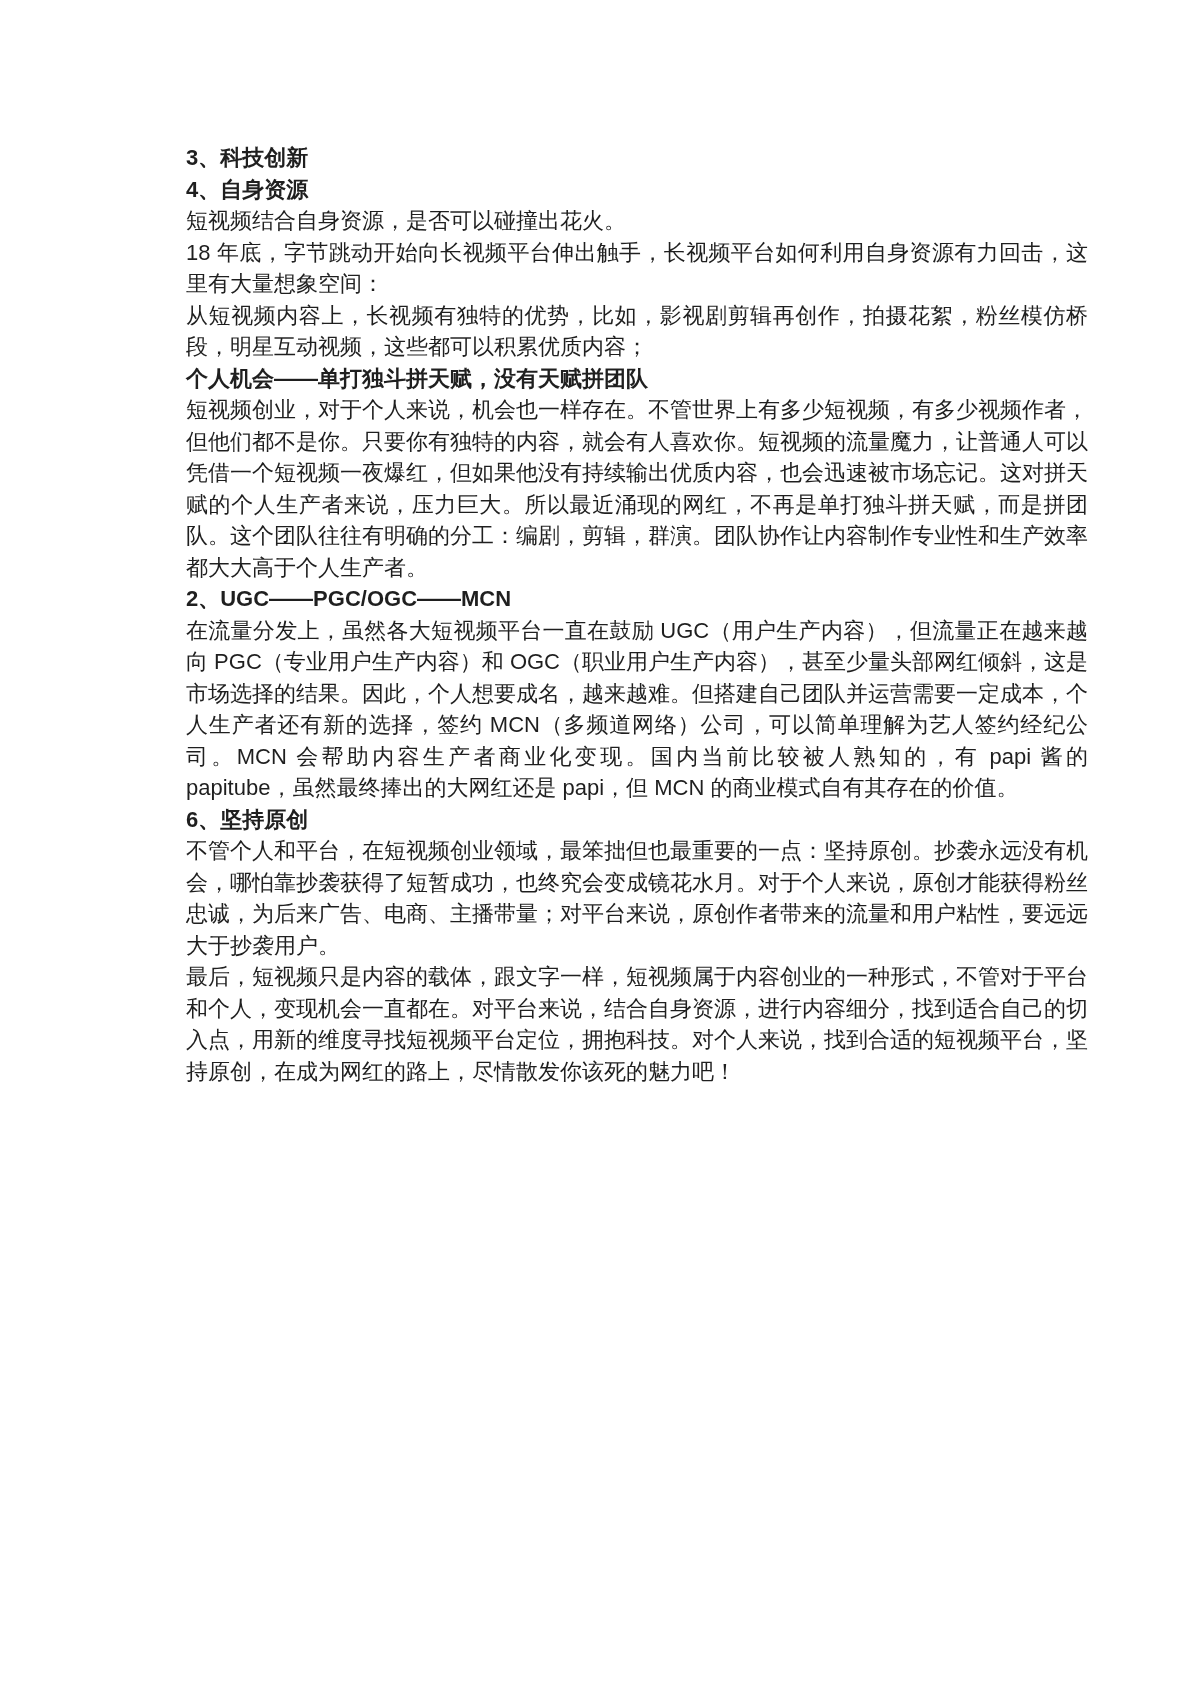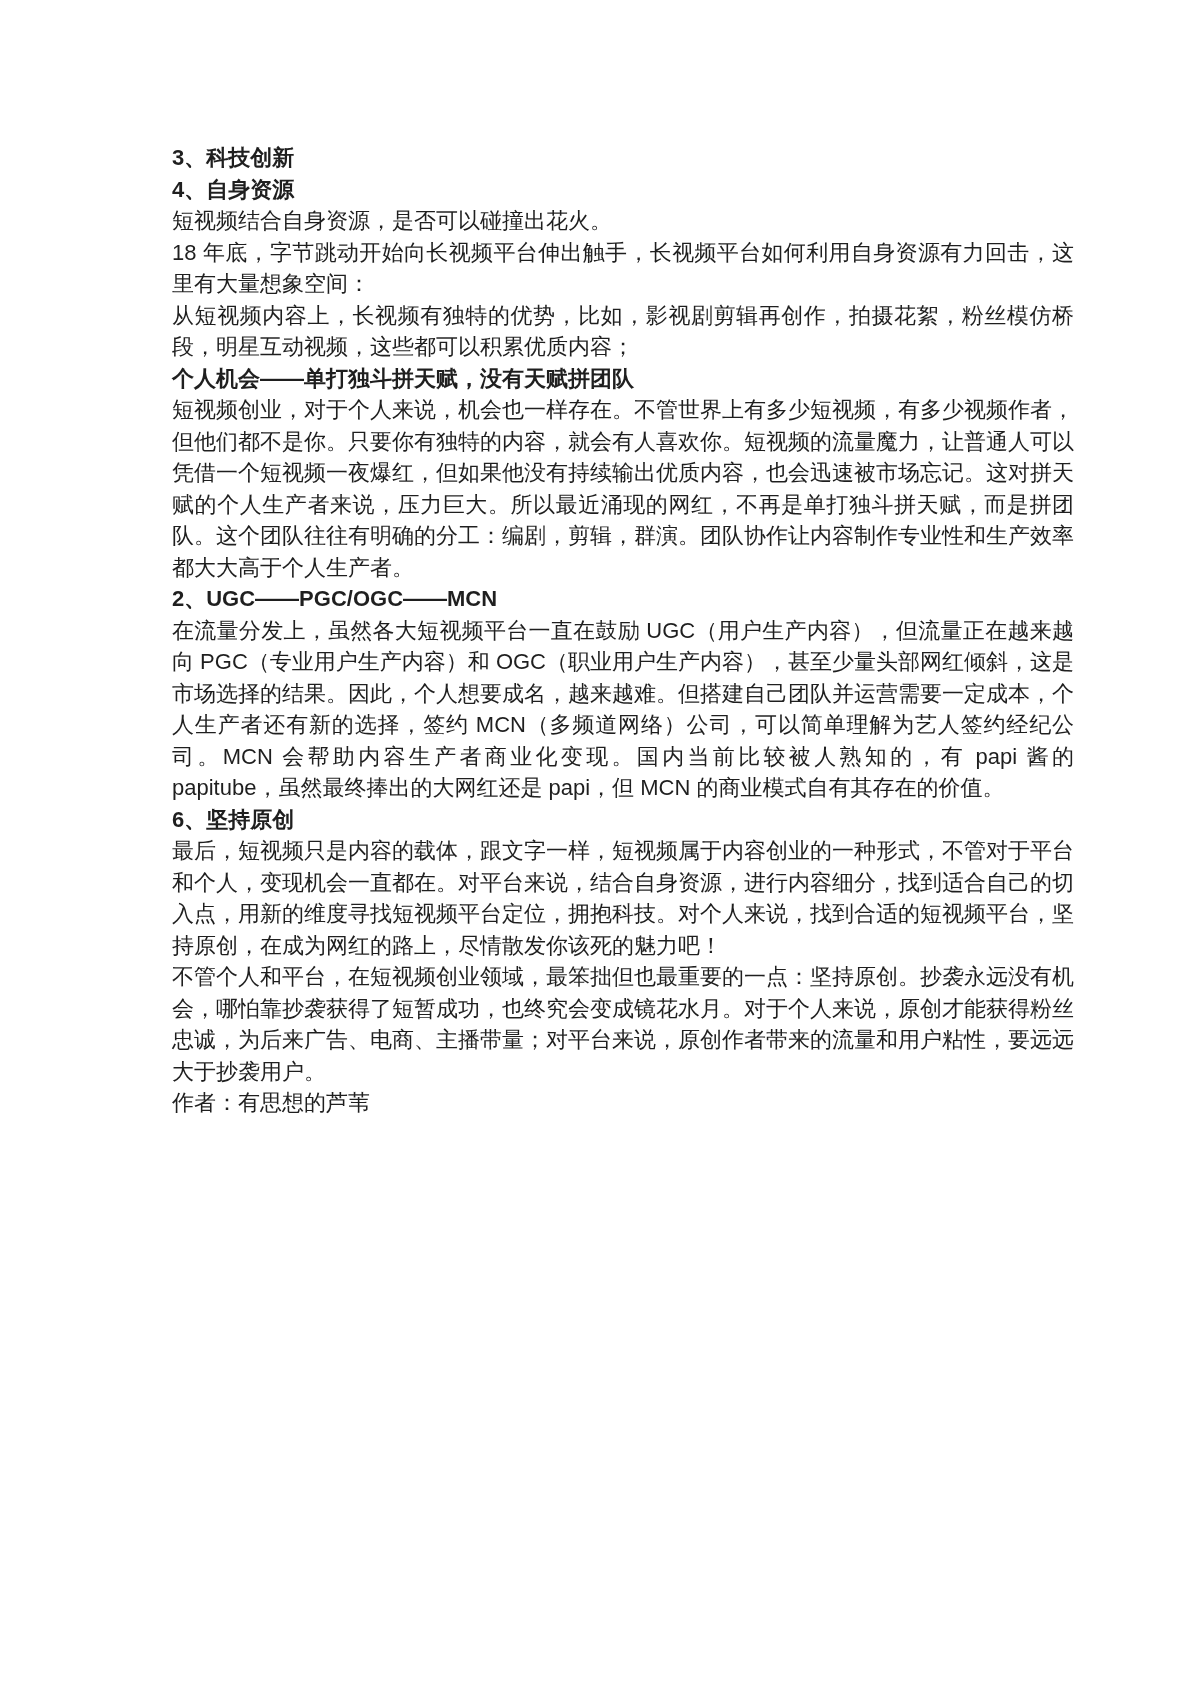--- a/index.html
+++ b/index.html
@@ -14,21 +14,21 @@
   }
   .page {
     position: relative;
     width: 1200px;
     height: 1698px;
     background: #ffffff;
     overflow: hidden;
   }
   .article {
     position: absolute;
-    left: 172px;
+    left: 186px;
     top: 142px;
     width: 902px;
     color: #1f1f1f;
     font-size: 22px;
     line-height: 31.5px;
     text-align: justify;
     text-justify: inter-character;
     letter-spacing: 0px;
   }
   .article p {
@@ -48,17 +48,16 @@
       <p class="para heading">3、科技创新</p>
       <p class="para heading">4、自身资源</p>
       <p class="para body">短视频结合自身资源，是否可以碰撞出花火。</p>
       <p class="para body">18 年底，字节跳动开始向长视频平台伸出触手，长视频平台如何利用自身资源有力回击，这里有大量想象空间：</p>
       <p class="para body">从短视频内容上，长视频有独特的优势，比如，影视剧剪辑再创作，拍摄花絮，粉丝模仿桥段，明星互动视频，这些都可以积累优质内容；</p>
       <p class="para heading">个人机会——单打独斗拼天赋，没有天赋拼团队</p>
       <p class="para body">短视频创业，对于个人来说，机会也一样存在。不管世界上有多少短视频，有多少视频作者，但他们都不是你。只要你有独特的内容，就会有人喜欢你。短视频的流量魔力，让普通人可以凭借一个短视频一夜爆红，但如果他没有持续输出优质内容，也会迅速被市场忘记。这对拼天赋的个人生产者来说，压力巨大。所以最近涌现的网红，不再是单打独斗拼天赋，而是拼团队。这个团队往往有明确的分工：编剧，剪辑，群演。团队协作让内容制作专业性和生产效率都大大高于个人生产者。</p>
       <p class="para heading">2、UGC——PGC/OGC——MCN</p>
       <p class="para body">在流量分发上，虽然各大短视频平台一直在鼓励 UGC（用户生产内容），但流量正在越来越向 PGC（专业用户生产内容）和 OGC（职业用户生产内容），甚至少量头部网红倾斜，这是市场选择的结果。因此，个人想要成名，越来越难。但搭建自己团队并运营需要一定成本，个人生产者还有新的选择，签约 MCN（多频道网络）公司，可以简单理解为艺人签约经纪公司。MCN 会帮助内容生产者商业化变现。国内当前比较被人熟知的，有 papi 酱的 papitube，虽然最终捧出的大网红还是 papi，但 MCN 的商业模式自有其存在的价值。</p>
       <p class="para heading">6、坚持原创</p>
+      <p class="para body">不管个人和平台，在短视频创业领域，最笨拙但也最重要的一点：坚持原创。抄袭永远没有机会，哪怕靠抄袭获得了短暂成功，也终究会变成镜花水月。对于个人来说，原创才能获得粉丝忠诚，为后来广告、电商、主播带量；对平台来说，原创作者带来的流量和用户粘性，要远远大于抄袭用户。</p>
       <p class="para body">最后，短视频只是内容的载体，跟文字一样，短视频属于内容创业的一种形式，不管对于平台和个人，变现机会一直都在。对平台来说，结合自身资源，进行内容细分，找到适合自己的切入点，用新的维度寻找短视频平台定位，拥抱科技。对个人来说，找到合适的短视频平台，坚持原创，在成为网红的路上，尽情散发你该死的魅力吧！</p>
-      <p class="para body">不管个人和平台，在短视频创业领域，最笨拙但也最重要的一点：坚持原创。抄袭永远没有机会，哪怕靠抄袭获得了短暂成功，也终究会变成镜花水月。对于个人来说，原创才能获得粉丝忠诚，为后来广告、电商、主播带量；对平台来说，原创作者带来的流量和用户粘性，要远远大于抄袭用户。</p>
-      <p class="para body">作者：有思想的芦苇</p>
     </div>
 </div>
 
 </body></html>

